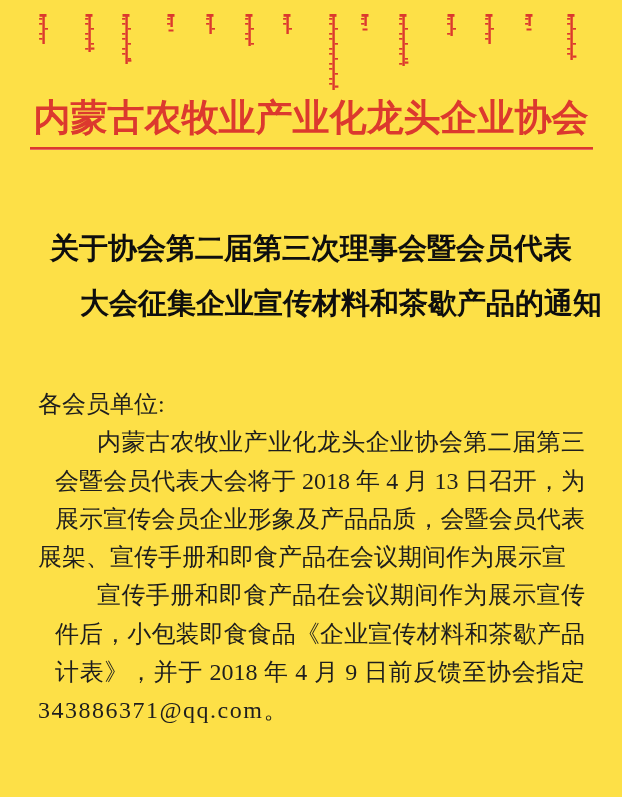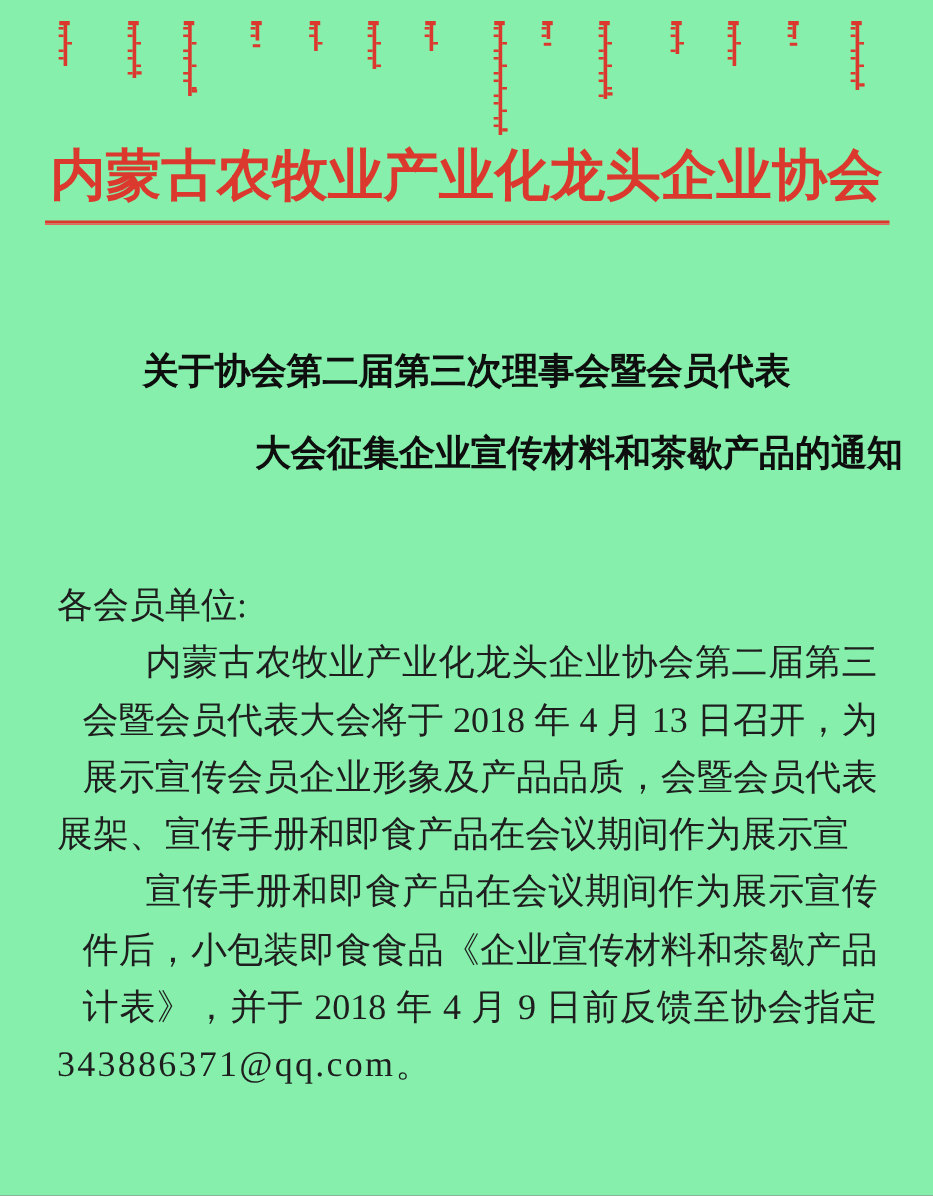--- a/index.html
+++ b/index.html
@@ -31,21 +31,21 @@
     height: 2px;
     border-top: 2.5px solid var(--red);
     border-bottom: 1.5px solid var(--red-light);
   }
   
   .title {
     margin: 80px 20px 0;
     text-align: center;
     color: #0e0e0e;
     font-weight: bold;
-    font-size: 24px;
+    font-size: 29px;
   }
   .t-line { display: block; line-height: 36px; white-space: nowrap; }
   .t-line + .t-line { margin-top: 19px; text-align: right; }
   
   .body {
     margin: 64px 37px 0 38px;
     font-size: 24px;
     color: #1e1e1e;
   }
   .line {
@@ -54,21 +54,21 @@
     text-align: left;
     overflow: hidden;
   }
   .line.j { text-align: justify; text-align-last: justify; margin-left: 17px; }
   .line.indent { text-indent: 42px; }
   .line.email { letter-spacing: 1.5px; }
 </style>
 </head>
 <body>
 
-<div class="page" style="--red: #dc392e; --red-light: #e5675e; background: #86efac;">
+<div class="page" style="--red: #dc392e; --red-light: #e5675e; background: #fde047;">
 
   <header class="letterhead">
     <svg id="mongolian" class="mongolian-svg" width="562" height="84" viewBox="0 0 562 84">
         <g fill="#dc392e">
           <rect x="9.5" y="0" width="7" height="2.8"></rect>
           <rect x="12.4" y="0" width="2.4" height="30"></rect>
           <rect x="9.1" y="4" width="3.3" height="1.7"></rect>
           <rect x="9.1" y="9" width="3.3" height="1.7"></rect>
           <rect x="14.8" y="14" width="3.2" height="1.7"></rect>
           <rect x="9.1" y="19" width="3.3" height="1.7"></rect>

